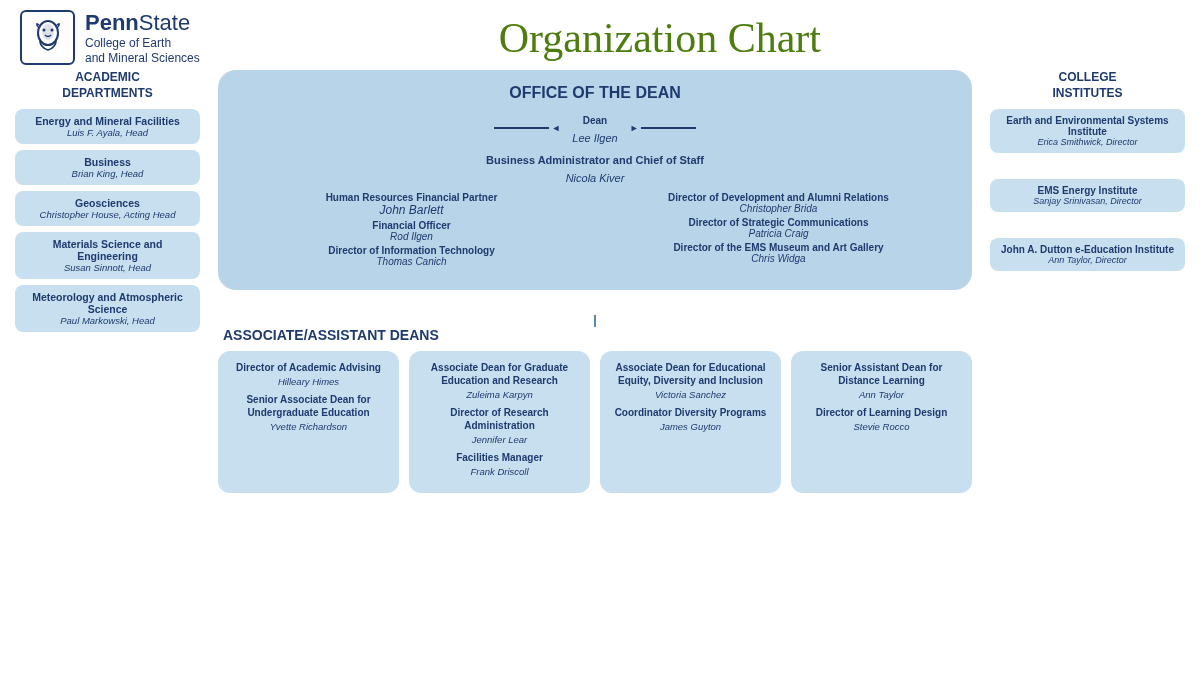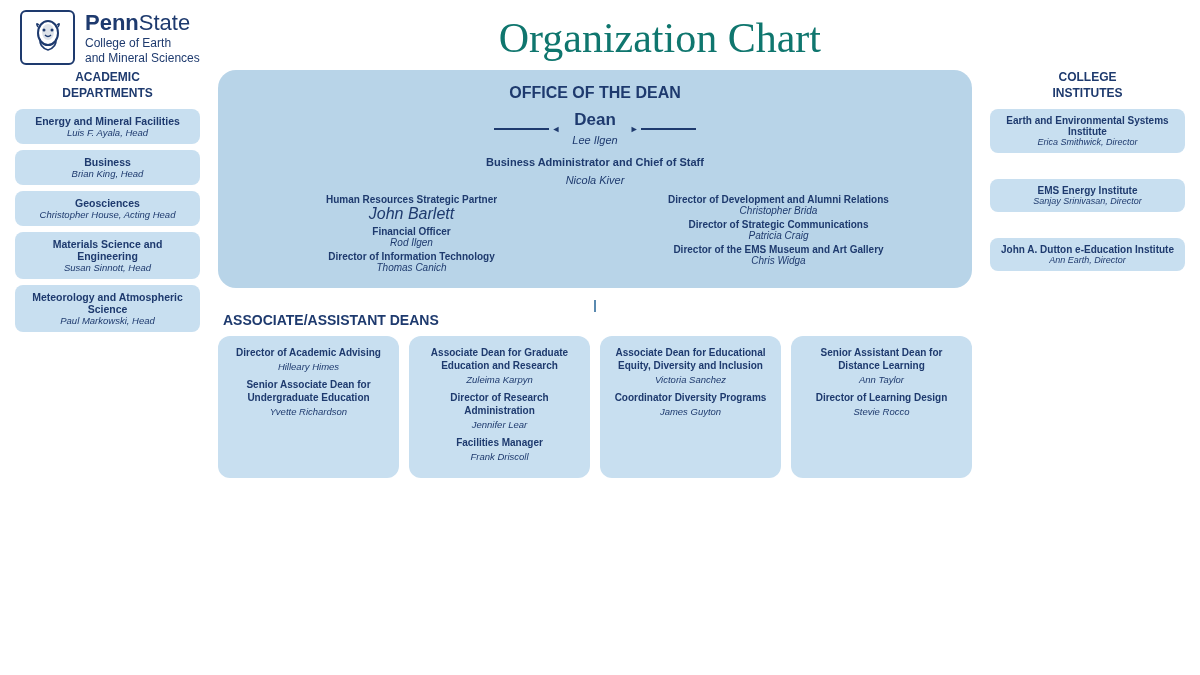--- a/index.html
+++ b/index.html
@@ -44,21 +44,21 @@
     }
     .logo-text .penn span { color: #1e3a6e; }
     .logo-text .sub {
       font-size: 12px;
       color: #1e3a6e;
     }
     .page-title {
       flex: 1;
       text-align: center;
       font-size: 42px;
-      color: #0f766e;
+      color: #4d7c0f;
       font-weight: 300;
       font-family: Georgia, serif;
       padding-right: 60px;
     }
 
     
     .main-layout {
       display: flex;
       padding: 5px 15px 5px 15px;
       gap: 8px;
@@ -130,22 +130,22 @@
     .inst-box .inst-sub {
       font-size: 9px;
       color: #1e3a6e;
       font-style: italic;
     }
 
     
     .dean-section {
       background: #b8d4e8;
       border-radius: 18px;
-      padding: 14px 20px 12px 20px;
-      margin-bottom: 12px;
+      padding: 14px 20px 20px 20px;
+      margin-bottom: 25px;
       position: relative;
     }
     .dean-section-title {
       text-align: center;
       font-size: 16px;
       font-weight: bold;
       color: #1e3a6e;
       margin-bottom: 8px;
     }
     .dean-row {
@@ -277,39 +277,39 @@
 
     <div class="dean-section">
       <div class="dean-section-title">OFFICE OF THE DEAN</div>
 
       <div style="display:flex;align-items:center;justify-content:center;margin-bottom:4px;">
         <div style="display:flex;align-items:center;">
           <div style="width:55px;height:1.5px;background:#1e3a6e;"></div>
           <div style="color:#1e3a6e;font-size:9px;margin:0 2px;">◄</div>
         </div>
         <div style="text-align:center;margin:0 10px;">
-          <span class="role" style="font-size:17px;font-weight:bold;color:#1e3a6e;">Dean</span><br>
+          <span class="role" style="font-size:10px;font-weight:bold;color:#1e3a6e;">Dean</span><br>
           <span class="person" style="font-size:11px;color:#1e3a6e;font-style:italic;">Lee Ilgen</span>
         </div>
         <div style="display:flex;align-items:center;">
           <div style="color:#1e3a6e;font-size:9px;margin:0 2px;">►</div>
           <div style="width:55px;height:1.5px;background:#1e3a6e;"></div>
         </div>
       </div>
 
       <div class="dean-row">
         <span class="role" style="font-size:11px;font-weight:bold;color:#1e3a6e;">Business Administrator and Chief of Staff</span><br>
         <span class="person" style="font-size:11px;color:#1e3a6e;font-style:italic;">Nicola Kiver</span>
       </div>
 
       <div class="dean-lower">
         <div class="dean-lower-left">
           <div class="entry">
-            <div class="role" style="font-size:10px;font-weight:bold;color:#1e3a6e;">Human Resources Strategic Partner</div>
-            <div class="person" style="font-size:16px;color:#1e3a6e;">John Barlett</div>
+            <div class="role" style="font-size:10px;font-weight:bold;color:#1e3a6e;">Human Resources Financial Partner</div>
+            <div class="person" style="font-size:12px;color:#1e3a6e;">John Barlett</div>
           </div>
           <div class="entry">
             <div class="role" style="font-size:10px;font-weight:bold;color:#1e3a6e;">Financial Officer</div>
             <div class="person" style="font-size:10px;color:#1e3a6e;font-style:italic;">Rod Ilgen</div>
           </div>
           <div class="entry">
             <div class="role" style="font-size:10px;font-weight:bold;color:#1e3a6e;">Director of Information Technology</div>
             <div class="person" style="font-size:10px;color:#1e3a6e;font-style:italic;">Thomas Canich</div>
           </div>
         </div>
@@ -394,19 +394,19 @@
           <div class="inst-sub">Erica Smithwick, Director</div>
         </div>
         <div style="height: 20px;"></div>
         <div class="inst-box">
           <div class="inst-name">EMS Energy Institute</div>
           <div class="inst-sub">Sanjay Srinivasan, Director</div>
         </div>
         <div style="height: 20px;"></div>
         <div class="inst-box">
           <div class="inst-name">John A. Dutton e-Education Institute</div>
-          <div class="inst-sub">Ann Earth, Director</div>
+          <div class="inst-sub">Ann Taylor, Director</div>
         </div>
         <div style="height: 20px;"></div>
       </div>
   </div>
 
 </div>
 
 </body></html>

